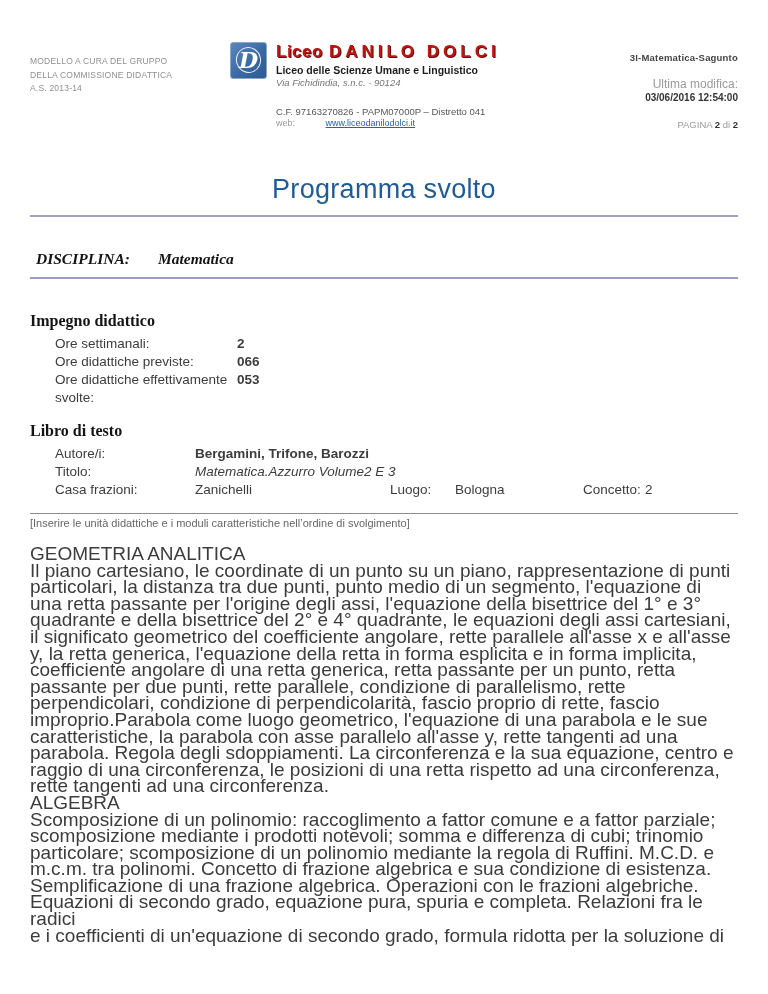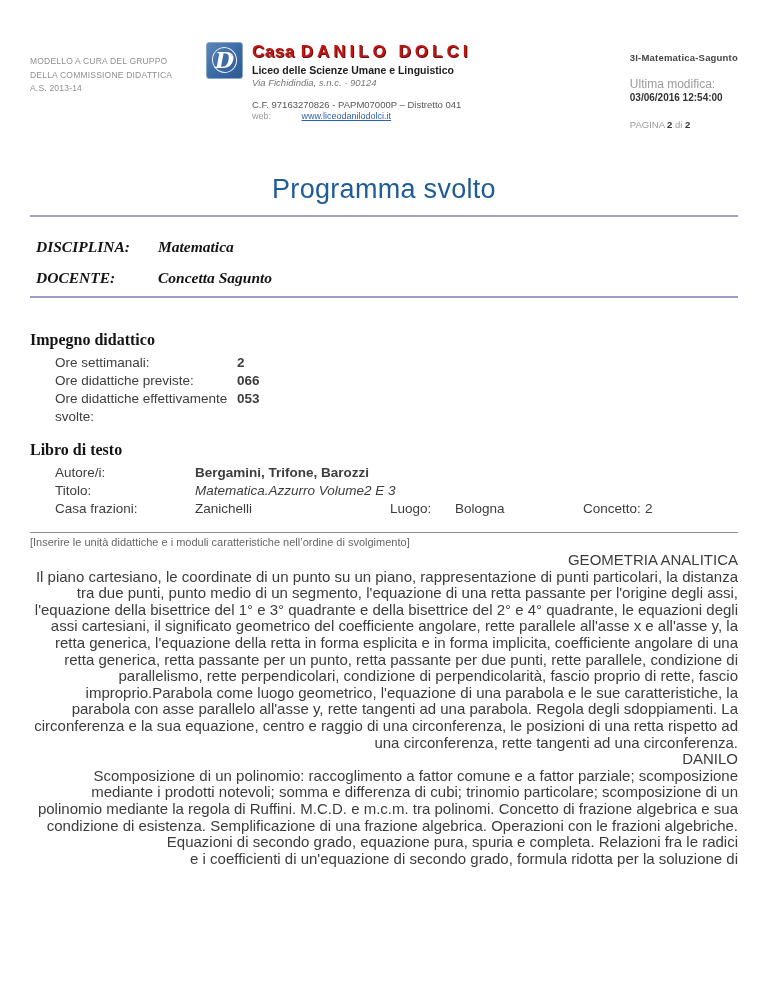--- a/index.html
+++ b/index.html
@@ -7,21 +7,21 @@
   body {
     width:768px; height:994px;
     font-family:"Liberation Sans", sans-serif;
     color:#3d3d3d;
     position:relative;
     overflow:hidden;
   }
   .page { padding:0 30px; }
 
   
-  .header { margin-top:42px; display:flex; align-items:flex-start; }
+  .header { margin-top:42px; display:flex; align-items:flex-start;gap:24px; }
   .h-left {
     width:172px; padding-top:13px;
     font-size:8.5px; line-height:1.6; color:#8f8f8f;
     white-space:pre-line; letter-spacing:0.2px;
   }
   .h-center { display:flex; margin-left:4px; }
   .logo {
     width:37px; height:37px; flex:none; position:relative;
     background:linear-gradient(135deg,#5d87ba 0%,#3a69a4 55%,#2c5a94 100%);
     border:1px solid #8aa6c8; border-radius:3px;
@@ -36,41 +36,41 @@
     font-family:"DejaVu Serif", serif; font-style:italic; font-weight:bold;
     color:#fff; font-size:22px; padding-bottom:2px;
   }
   .school-block { margin-left:9px; }
   .school-name { color:#c21410; font-weight:bold; line-height:1; margin-top:1px;
                  text-shadow:1px 1px 0 #5d1410; white-space:nowrap; }
   .name-prefix { font-size:17px; letter-spacing:0.5px; }
   .name-main   { font-size:17px; letter-spacing:4px; margin-left:6px; }
   .school-sub  { font-size:10.5px; font-weight:bold; color:#1d1d1d; margin-top:4px; }
   .school-addr { font-size:9.5px; font-style:italic; color:#767676; margin-top:1px; }
-  .school-cf   { font-size:9.5px; color:#565656; margin-top:11px; }
+  .school-cf   { font-size:9.5px; color:#565656; margin-top:18px; }
   .school-web  { font-size:9px; color:#9a9a9a; margin-top:1px; }
   .web-link    { color:#2b5fb0; text-decoration:underline; cursor:pointer;padding-left:28px; }
 
-  .h-right { margin-left:auto; padding-top:10px; white-space:nowrap; }
+  .h-right { margin-left:auto; text-align:right; padding-top:10px; white-space:nowrap; }
   .doc-ref   { font-size:9.5px; font-weight:bold; color:#454545; letter-spacing:0.2px; }
   .mod-label { font-size:12px; color:#9a9a9a; margin-top:14px; }
   .mod-value { font-size:10px; font-weight:bold; color:#333; margin-top:1px; }
   .page-ind  { font-size:9.5px; color:#9a9a9a; margin-top:16px; }
   .page-ind .num { font-weight:bold; color:#333; }
 
   
   .title {
     margin-top:44px; text-align:center;
     font-size:27px; font-weight:normal; color:#1e5c99; letter-spacing:0.3px;
   }
 
   
   .rule-purple { border-top:2px solid #a29fcb; margin-top:10px; }
   .rule-purple-b { border-top:2px solid #9e9bc7; }
-  .info-table { padding:8px 0 9px 6px; }
+  .info-table { padding:20px 0 9px 6px; }
   .info-row { display:flex; margin-top:13px;
     font-family:"Liberation Serif", serif; font-style:italic; font-weight:bold;
     font-size:15.5px; color:#141414; }
   .info-label { width:122px; flex:none; }
   .info-value { white-space:pre; }
   .info-value-classe { width:295px; flex:none; white-space:pre; }
   .year-label { flex:none; }
   .year-value { margin-left:14px; }
 
   
@@ -91,42 +91,42 @@
   .v-bold { font-weight:bold; }
   .v-italic { font-style:italic; }
   .casa-value { width:195px; flex:none; }
   .luogo-label { width:65px; flex:none; }
   .luogo-value { width:128px; flex:none; }
   .ediz-label { width:62px; flex:none; }
 
   
   .rule-gray { border-top:1px solid #8c8c8c; margin-top:14px; }
   .insert-note { margin-top:3px; font-size:11px; color:#666; }
-  .content { margin-top:4px; font-size:15px; line-height:16.6px; color:#3c3c3c;text-align:right; }
+  .content { margin-top:17px; font-size:19px; line-height:16.6px; color:#3c3c3c; }
   .content-heading { white-space:pre-line; }
   .content-par { white-space:pre-line; }
 </style>
 </head>
 <body>
 
 <div class="page">
 
   <div class="header">
     <div class="h-left">MODELLO A CURA DEL GRUPPO
 DELLA COMMISSIONE DIDATTICA
 A.S. 2013-14</div>
 
     <div class="h-center">
       <div class="logo">
         <span class="logo-ellipse"></span>
         <span class="logo-d">D</span>
       </div>
       <div class="school-block">
         <div class="school-name">
-          <span class="name-prefix">Casa</span><span class="name-main">DANILO DOLCI</span>
+          <span class="name-prefix">Liceo</span><span class="name-main">DANILO DOLCI</span>
         </div>
         <div class="school-sub">Liceo delle Scienze Umane e Linguistico</div>
         <div class="school-addr">Via Fichidindia, s.n.c. - 90124</div>
         <div class="school-cf">C.F. 97163270826 - PAPM07000P – Distretto 041</div>
         <div class="school-web">
           <span>web:</span>
           <a class="web-link" href="#">www.liceodanilodolci.it</a>
         </div>
       </div>
     </div>
@@ -145,24 +145,20 @@
   </div>
 
   <h1 class="title">Programma svolto</h1>
 
   <div class="rule-purple"></div>
   <div class="info-table">
     <div class="info-row">
       <span class="info-label">DISCIPLINA:</span>
       <span class="info-value">Matematica</span>
     </div>
-    <div class="info-row">
-      <span class="info-label">DOCENTE:</span>
-      <span class="info-value">Concetta Sagunto</span>
-    </div>
   </div>
   <div class="rule-purple-b"></div>
 
   <div class="section-heading sh-impegno">Impegno didattico</div>
   <div class="kv-rows">
     <div class="kv-row">
       <span class="kv-label">Ore settimanali:</span>
       <span class="kv-value">2</span>
     </div>
     <div class="kv-row">
@@ -194,19 +190,19 @@
       <span>2</span>
     </div>
   </div>
 
   <div class="rule-gray"></div>
   <div class="insert-note">[Inserire le unità didattiche e i moduli caratteristiche nell’ordine di svolgimento]</div>
 
   <div class="content">
     <div class="content-heading">GEOMETRIA ANALITICA</div>
     <div class="content-par">Il piano cartesiano, le coordinate di un punto su un piano, rappresentazione di punti particolari, la distanza tra due punti, punto medio di un segmento, l'equazione di una retta passante per l'origine degli assi, l'equazione della bisettrice del 1° e 3° quadrante e della bisettrice del 2° e 4° quadrante, le equazioni degli assi cartesiani, il significato geometrico del coefficiente angolare, rette parallele all'asse x e all'asse y, la retta generica, l'equazione della retta in forma esplicita e in forma implicita, coefficiente angolare di una retta generica, retta passante per un punto, retta passante per due punti, rette parallele, condizione di parallelismo, rette perpendicolari, condizione di perpendicolarità, fascio proprio di rette, fascio improprio.Parabola come luogo geometrico, l'equazione di una parabola e le sue caratteristiche, la parabola con asse parallelo all'asse y,  rette tangenti ad una parabola. Regola degli sdoppiamenti.  La circonferenza e la sua equazione, centro e raggio di una circonferenza, le posizioni di una retta rispetto ad una circonferenza, rette tangenti ad una circonferenza.</div>
-    <div class="content-heading">DANILO</div>
+    <div class="content-heading">ALGEBRA</div>
     <div class="content-par">Scomposizione di un polinomio: raccoglimento a fattor comune e a fattor parziale; scomposizione  mediante i prodotti notevoli; somma e differenza di cubi; trinomio particolare; scomposizione di un polinomio mediante la regola di Ruffini. M.C.D. e m.c.m. tra polinomi. Concetto di frazione algebrica e sua condizione di esistenza. Semplificazione di una frazione algebrica. Operazioni con le frazioni algebriche.</div>
     <div class="content-par">Equazioni di secondo grado, equazione pura, spuria e completa. Relazioni fra le radici
 e i coefficienti di un'equazione di secondo grado, formula ridotta per la soluzione di</div>
   </div>
 
 </div>
 
 </body></html>

